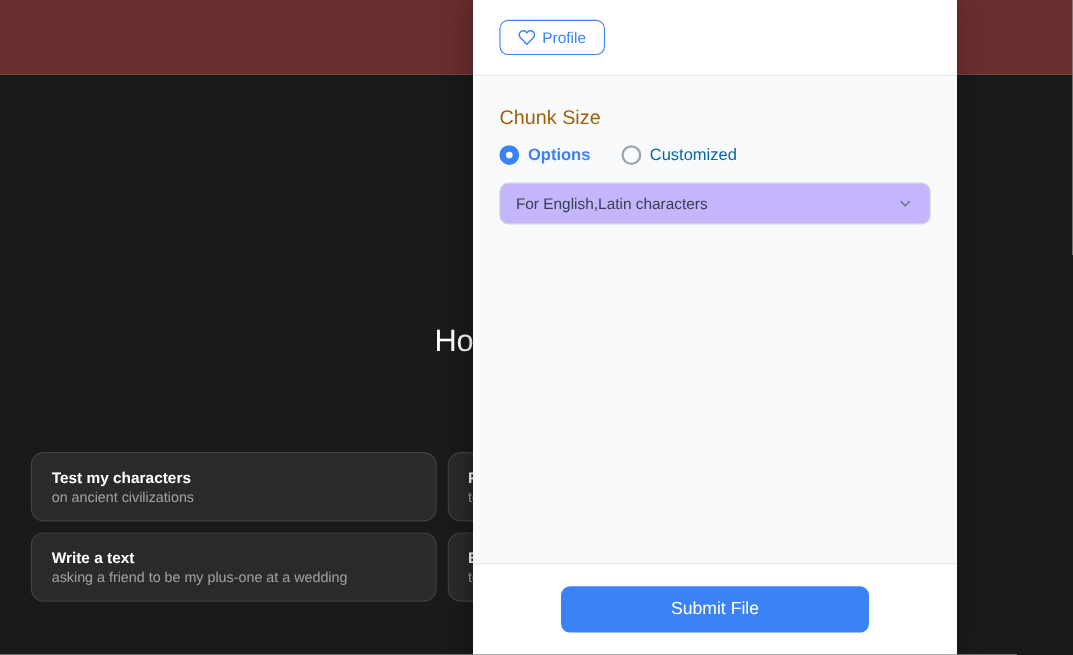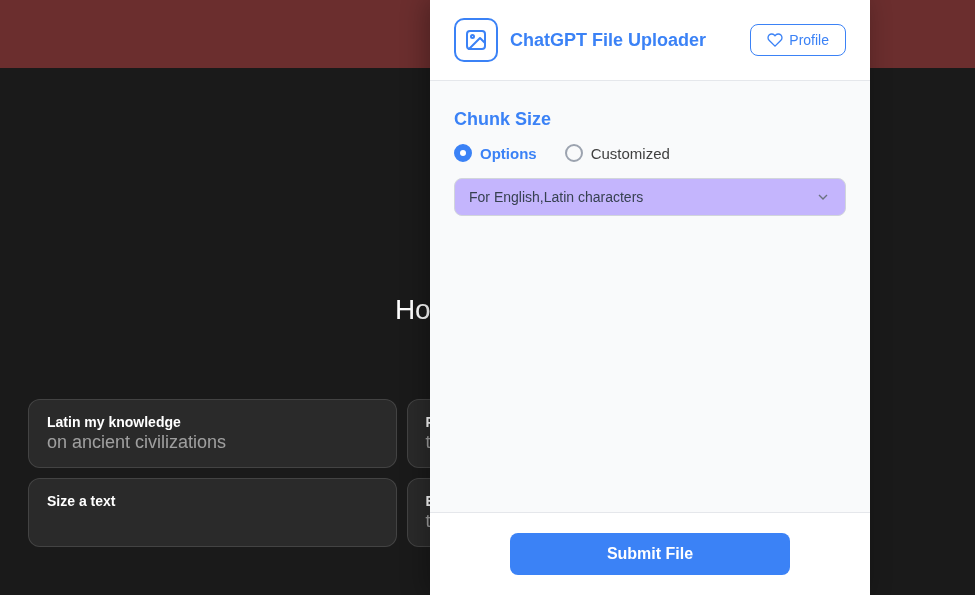--- a/index.html
+++ b/index.html
@@ -71,21 +71,21 @@
       flex-direction: column;
       gap: 2px;
     }
     .card-title {
       color: #fff;
       font-size: 14px;
       font-weight: 600;
     }
     .card-sub {
       color: rgba(255,255,255,0.55);
-      font-size: 18px;
+      font-size: 13px;
     }
 
     
     .modal-overlay {
       position: absolute;
       top: 0; left: 0; right: 0; bottom: 0;
       z-index: 10;
     }
 
     
@@ -148,34 +148,34 @@
       flex: 1;
       padding: 28px 24px;
       display: flex;
       flex-direction: column;
       gap: 20px;
       background: #f9fafb;
     }
 
     .section-title {
       font-size: 18px;
-      font-weight: 700;
-      color: #3b82f6;
+      font-weight: 400;
+      color: #a16207;
       margin-bottom: 14px;
     }
 
     .radio-group {
       display: flex;
       gap: 28px;
       align-items: center;
       margin-bottom: 16px;
     }
     .radio-item {
       display: flex;
-      align-items: center;
+      align-items: flex-start;
       gap: 8px;
       cursor: pointer;
     }
     .radio-circle {
       width: 18px;
       height: 18px;
       border-radius: 50%;
       border: 2px solid #3b82f6;
       display: flex;
       align-items: center;
@@ -195,21 +195,21 @@
     .radio-circle.unselected {
       border-color: #9ca3af;
       background: transparent;
     }
     .radio-label-selected {
       color: #3b82f6;
       font-size: 15px;
       font-weight: 600;
     }
     .radio-label-unselected {
-      color: #404040;
+      color: #0369a1;
       font-size: 15px;
     }
 
     .dropdown-select {
       width: 100%;
       padding: 10px 14px;
       border: 1px solid #d1d5db;
       border-radius: 8px;
       background: #c4b5fd;
       font-size: 14px;
@@ -227,21 +227,21 @@
       background: #fff;
       border-top: 1px solid #e5e7eb;
     }
     .submit-btn {
       background: #3b82f6;
       color: #fff;
       border: none;
       border-radius: 8px;
       padding: 12px 60px;
       font-size: 16px;
-      font-weight: 700;
+      font-weight: 400;
       cursor: pointer;
       width: 280px;
     }
 
     
     .modal-footer {
       padding: 14px 24px;
       background: #f9fafb;
       border-top: 1px solid #e5e7eb;
       display: flex;
@@ -274,50 +274,41 @@
 
 <div class="chatgpt-icon-area">
   <svg class="chatgpt-logo" viewBox="0 0 41 41" fill="none" xmlns="http://www.w3.org/2000/svg">
     <path d="M37.532 16.87a9.963 9.963 0 00-.856-8.184 10.078 10.078 0 00-10.855-4.835 9.964 9.964 0 00-7.505-3.348 10.078 10.078 0 00-9.61 6.977 9.967 9.967 0 00-6.664 4.834 10.08 10.08 0 001.24 11.817 9.965 9.965 0 00.856 8.185 10.079 10.079 0 0010.855 4.835 9.965 9.965 0 007.504 3.348 10.078 10.078 0 009.617-6.981 9.967 9.967 0 006.663-4.834 10.079 10.079 0 00-1.245-11.814zM22.498 37.886a7.474 7.474 0 01-4.799-1.735c.061-.033.168-.091.237-.134l7.964-4.6a1.294 1.294 0 00.655-1.134V19.054l3.366 1.944a.12.12 0 01.066.092v9.299a7.505 7.505 0 01-7.49 7.496zM6.392 31.006a7.471 7.471 0 01-.894-5.023c.06.036.162.099.237.141l7.964 4.6a1.297 1.297 0 001.308 0l9.724-5.614v3.888a.12.12 0 01-.048.103l-8.051 4.648a7.504 7.504 0 01-10.24-2.743zM4.297 13.62A7.469 7.469 0 018.2 10.333c0 .068-.004.19-.004.274v9.201a1.294 1.294 0 00.654 1.132l9.723 5.614-3.366 1.944a.12.12 0 01-.114.012L7.044 23.86a7.504 7.504 0 01-2.747-10.24zm27.658 6.437l-9.724-5.615 3.367-1.943a.121.121 0 01.114-.012l8.048 4.648a7.498 7.498 0 01-1.158 13.528v-9.476a1.293 1.293 0 00-.647-1.13zm3.35-5.043c-.059-.037-.162-.099-.236-.141l-7.965-4.6a1.298 1.298 0 00-1.308 0l-9.723 5.614v-3.888a.12.12 0 01.048-.103l8.05-4.645a7.497 7.497 0 0111.135 7.763zm-21.063 6.929l-3.367-1.944a.12.12 0 01-.065-.092v-9.299a7.497 7.497 0 0112.293-5.756 6.94 6.94 0 00-.236.134l-7.965 4.6a1.294 1.294 0 00-.654 1.132l-.006 11.225zm1.829-3.943l4.33-2.501 4.332 2.498v4.996l-4.331 2.5-4.331-2.5V18z" fill="currentColor"></path>
   </svg>
   <span class="chatgpt-heading">How can I help</span>
 </div>
 
 <div class="cards-area">
   <div class="card">
-    <span class="card-title">Latin my knowledge</span>
+    <span class="card-title">Test my characters</span>
     <span class="card-sub">on ancient civilizations</span>
   </div>
   <div class="card">
     <span class="card-title">Plan a trip</span>
     <span class="card-sub">to experience Seoul like a local</span>
   </div>
   <div class="card">
-    <span class="card-title">Size a text</span>
+    <span class="card-title">Write a text</span>
+    <span class="card-sub">asking a friend to be my plus-one at a wedding</span>
   </div>
   <div class="card">
     <span class="card-title">Explain nostalgia</span>
     <span class="card-sub">to a kindergartener</span>
   </div>
 </div>
 
 <div class="modal-overlay">
   <div class="modal">
 
     <div class="modal-header">
-      <div class="modal-header-left">
-        <div class="modal-icon-wrap">
-          <svg width="24" height="24" viewBox="0 0 24 24" fill="none" stroke="currentColor" stroke-width="2" stroke-linecap="round" stroke-linejoin="round">
-            <rect x="3" y="3" width="18" height="18" rx="3"></rect>
-            <circle cx="8.5" cy="8.5" r="1.5"></circle>
-            <path d="M21 15l-5-5L5 21"></path>
-          </svg>
-        </div>
-        <span class="modal-title-text">ChatGPT File Uploader</span>
-      </div>
       <button class="profile-btn">
         <svg width="16" height="16" viewBox="0 0 24 24" fill="none" stroke="currentColor" stroke-width="2">
           <path d="M20.84 4.61a5.5 5.5 0 00-7.78 0L12 5.67l-1.06-1.06a5.5 5.5 0 00-7.78 7.78l1.06 1.06L12 21.23l7.78-7.78 1.06-1.06a5.5 5.5 0 000-7.78z"></path>
         </svg>
         <span>Profile</span>
       </button>
     </div>
 
     <div class="modal-body">
       <div>

